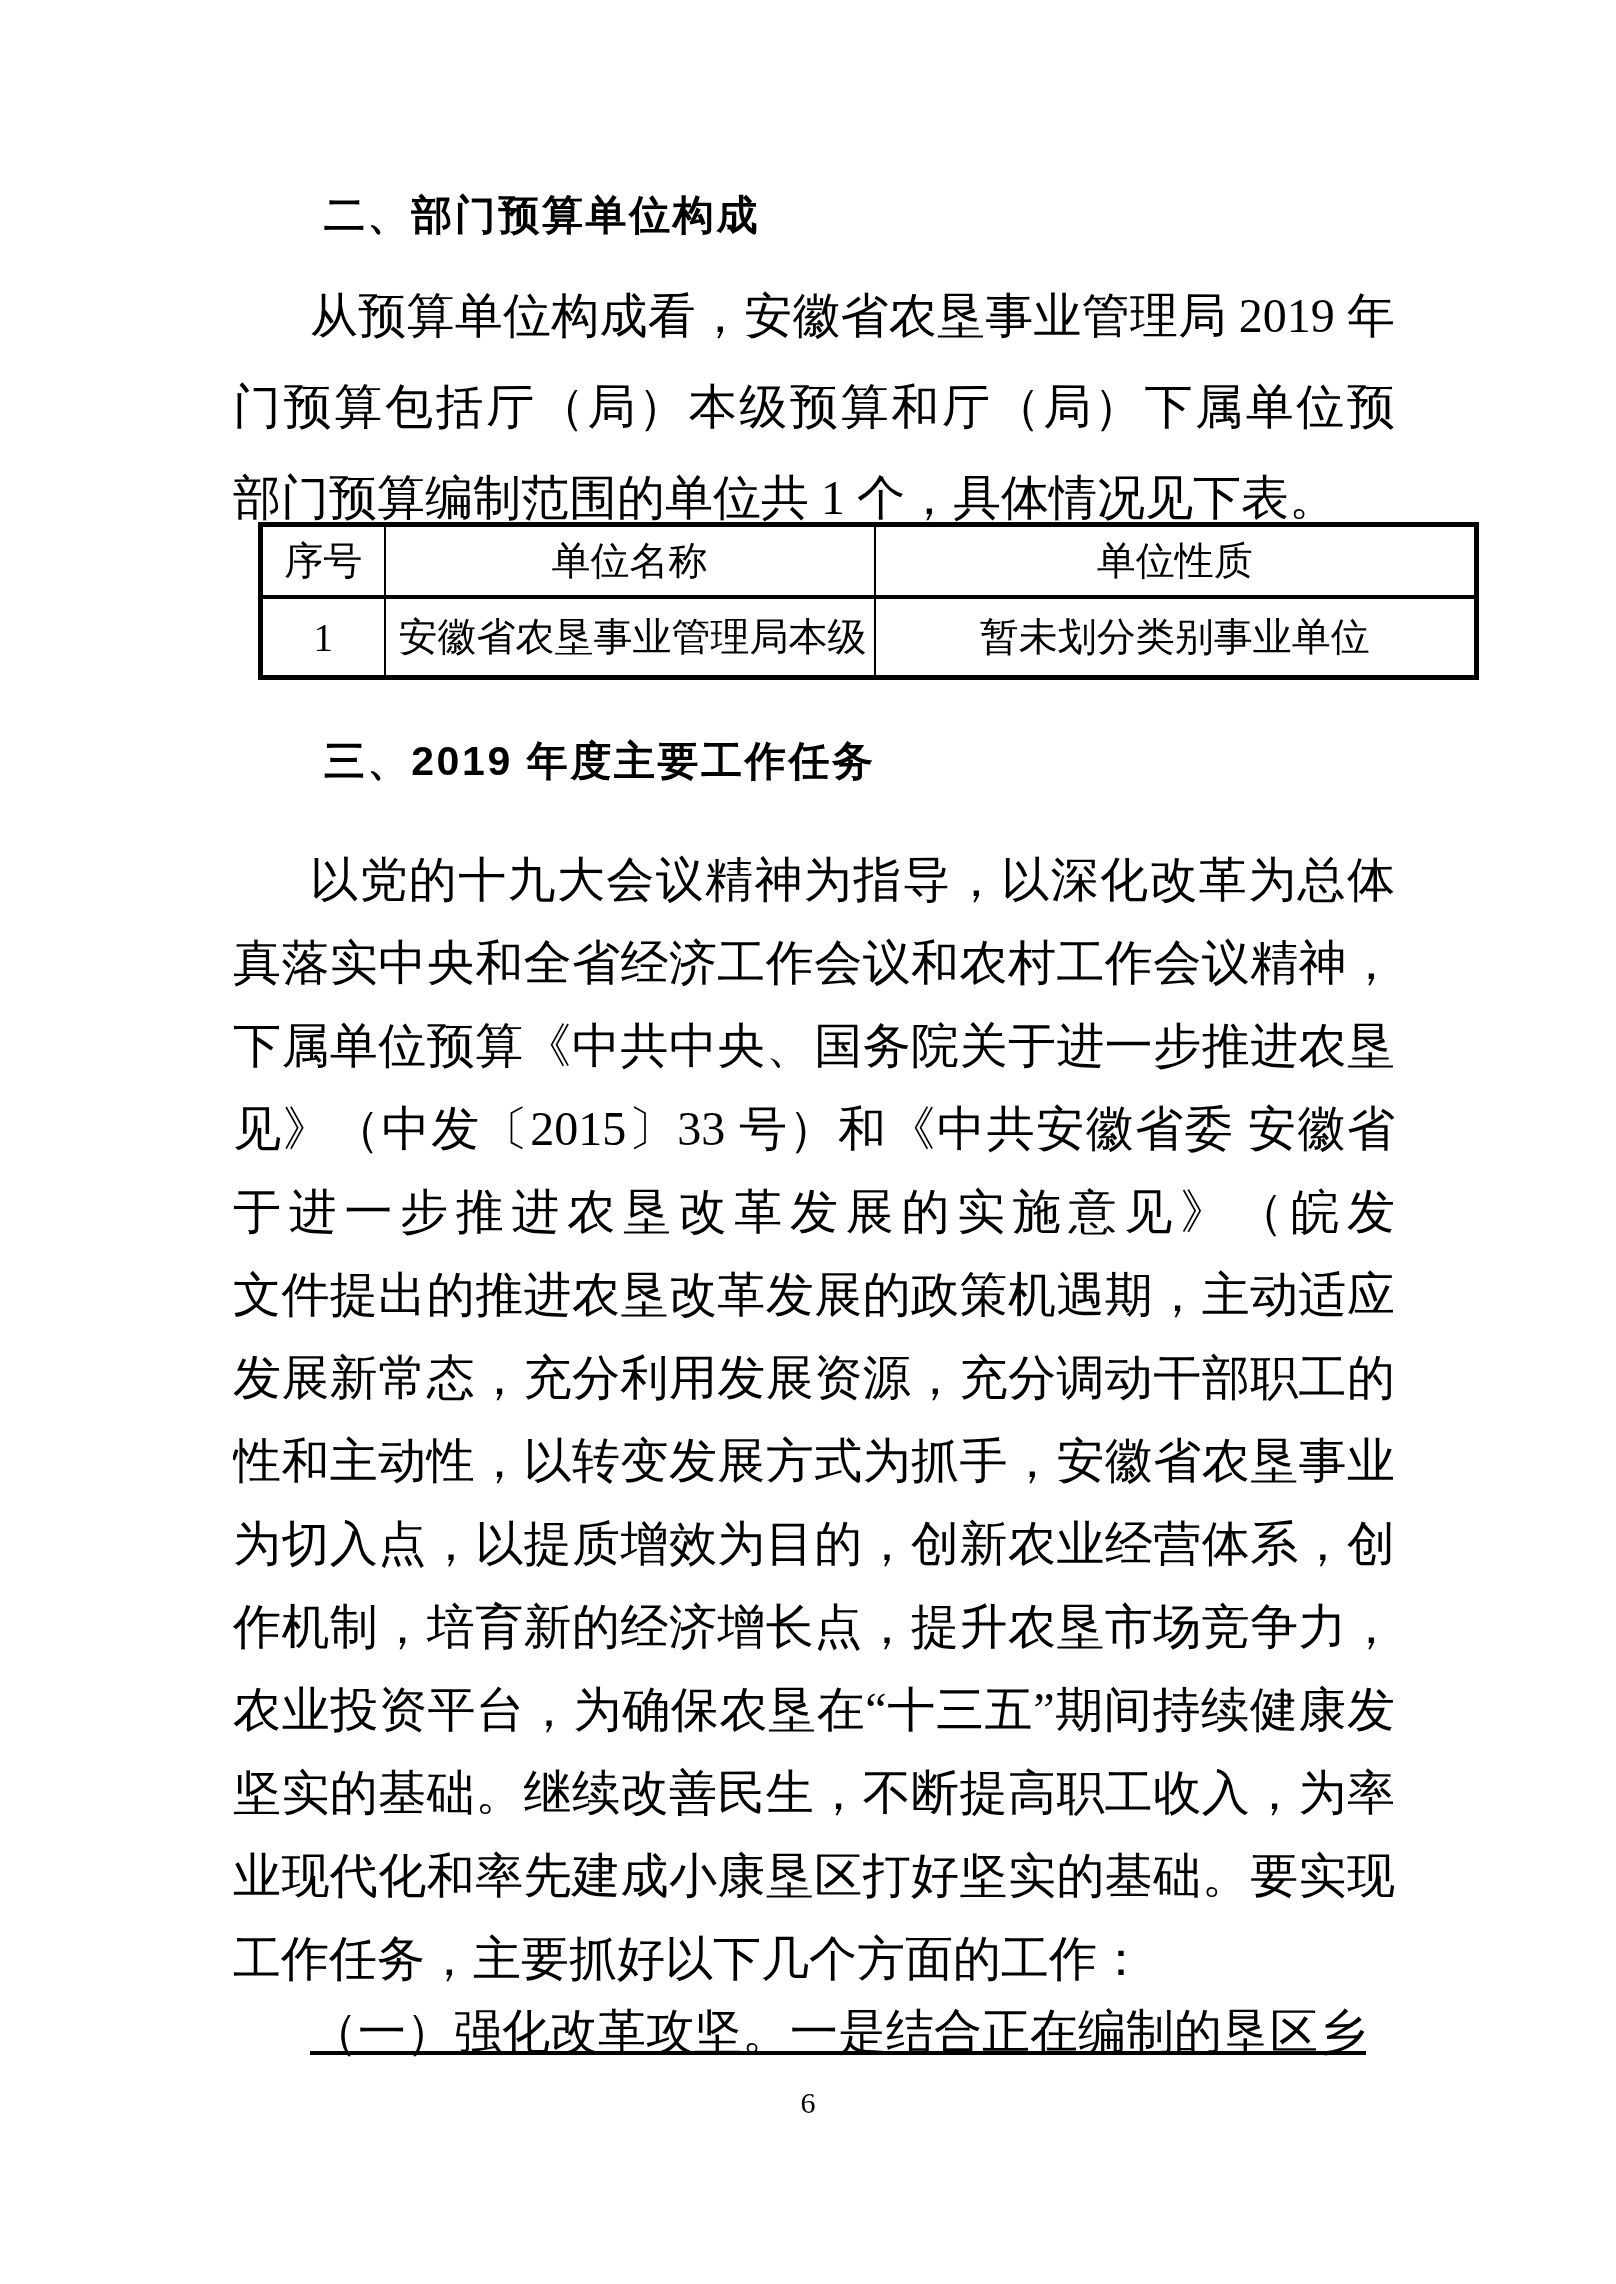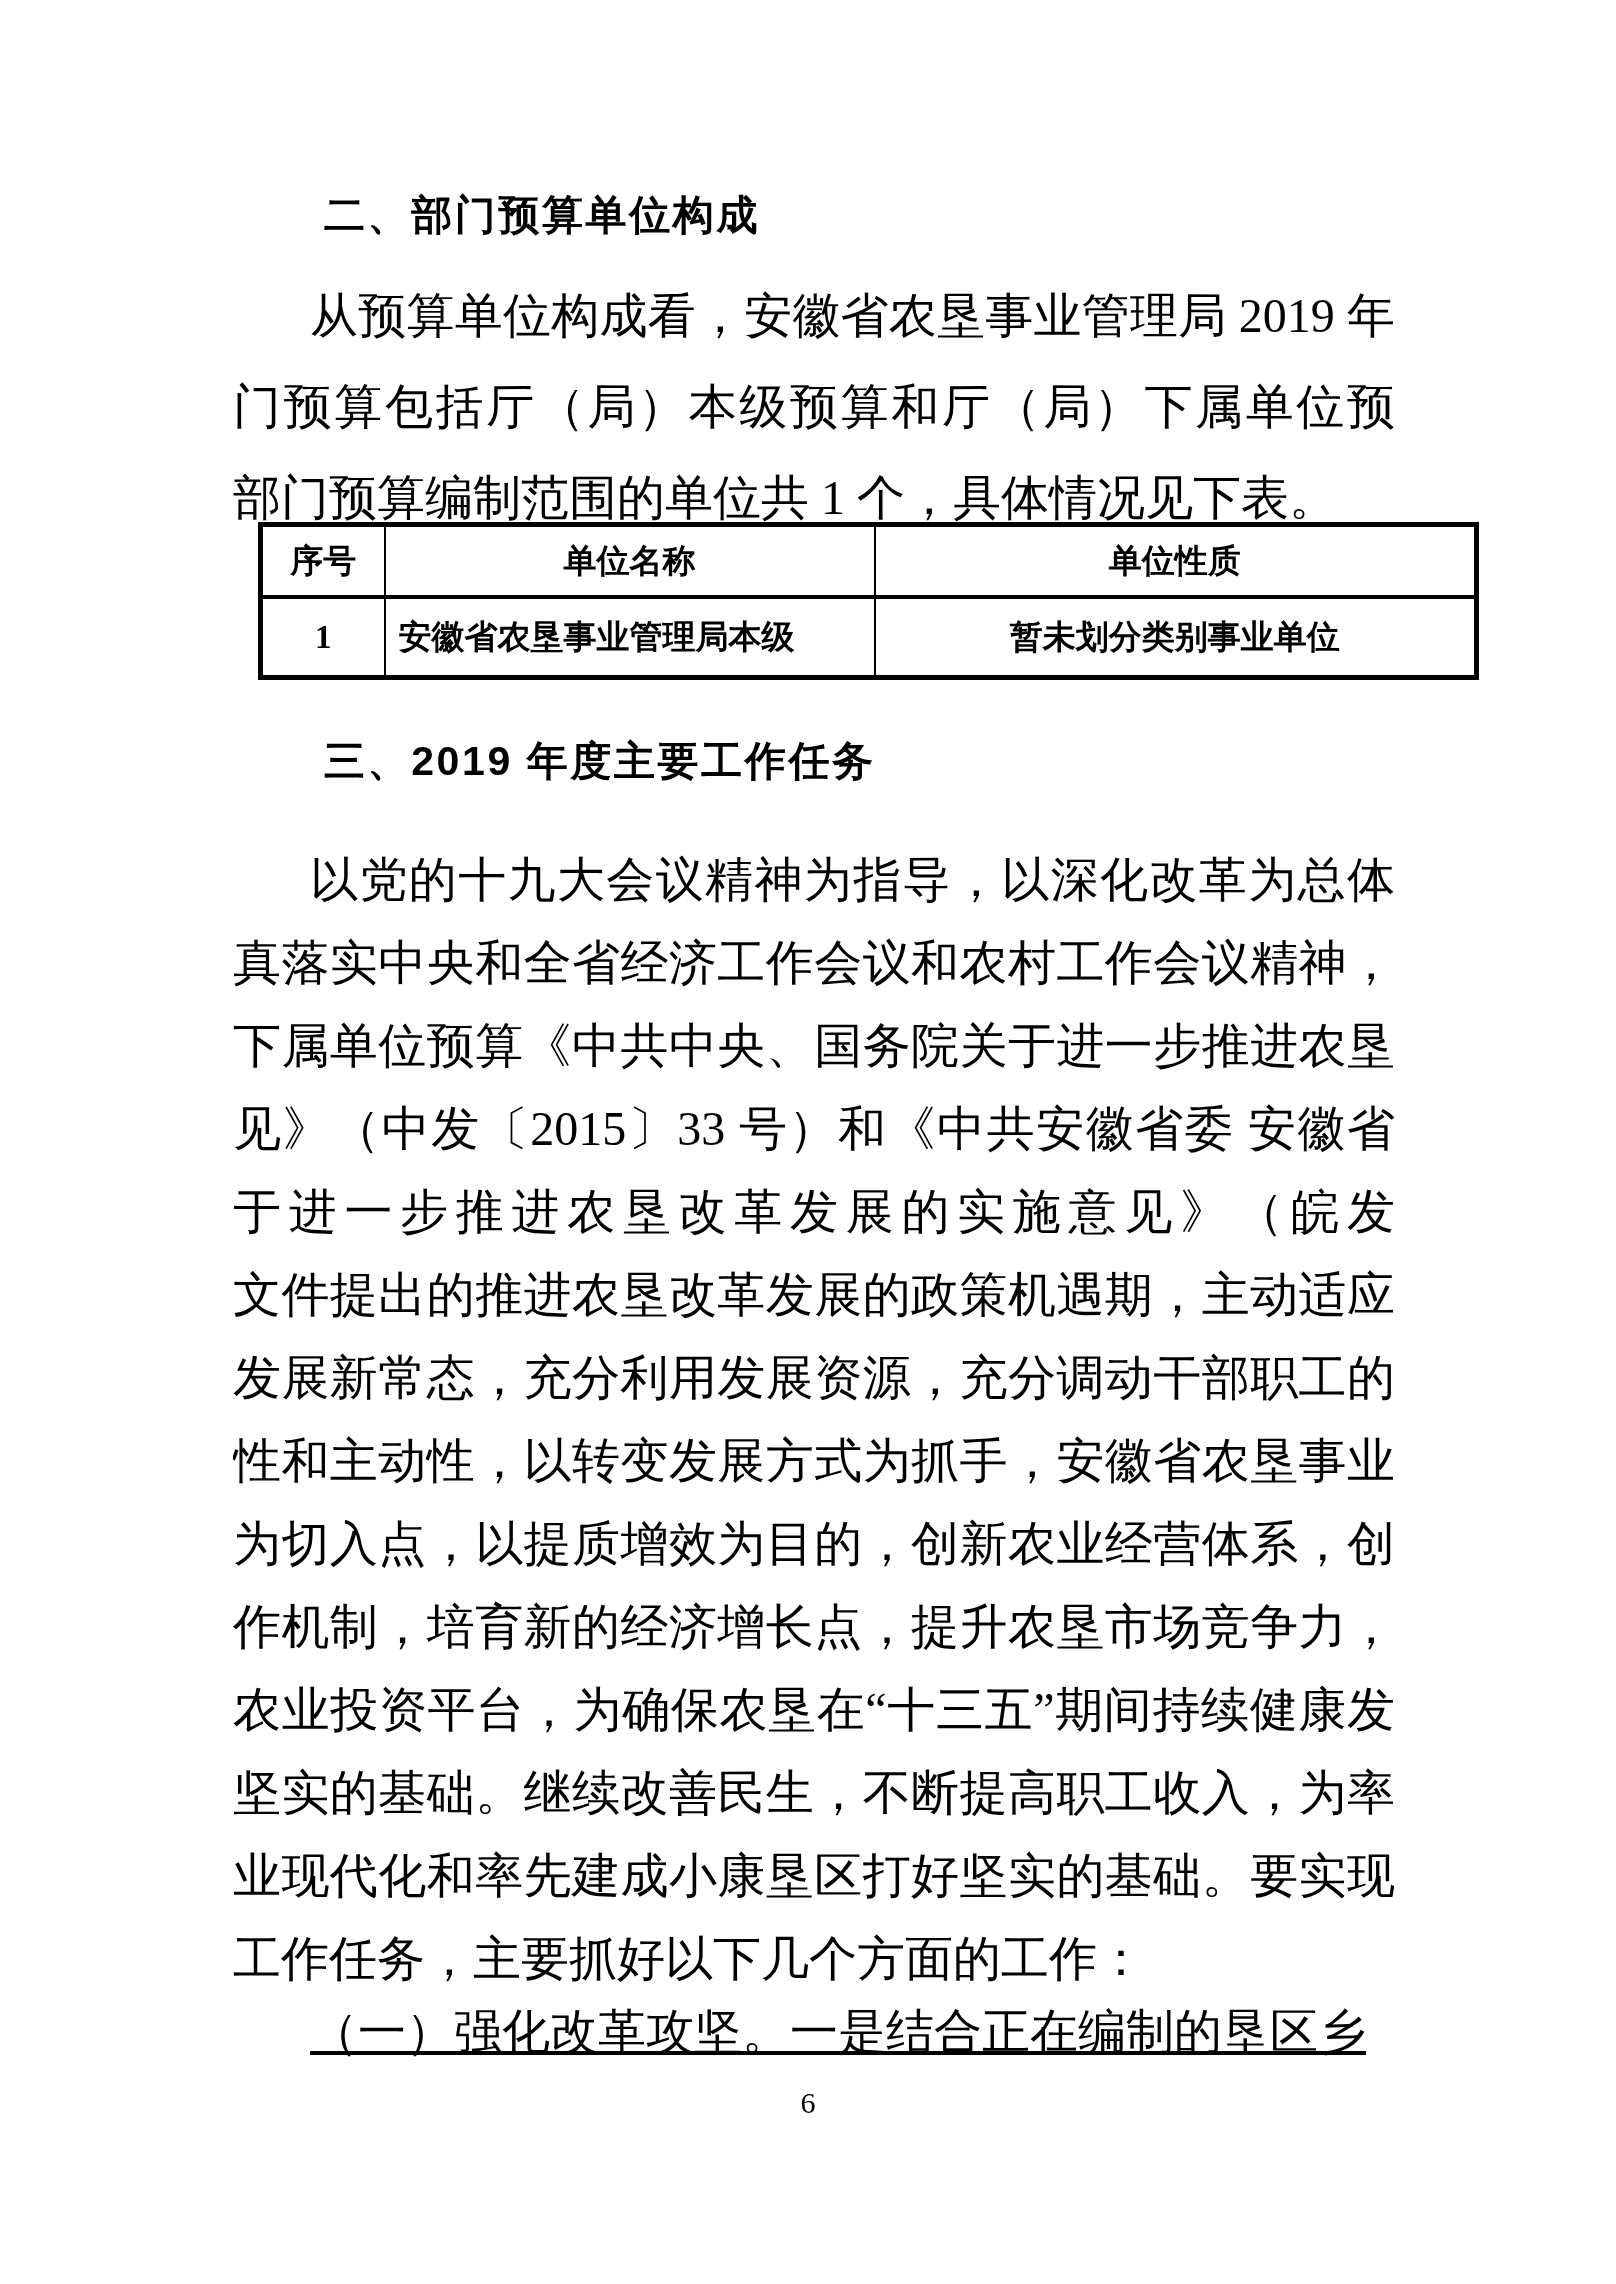--- a/index.html
+++ b/index.html
@@ -39,22 +39,21 @@
   .line.noJustify {
     text-align: left;
     text-align-last: left;
   }
   #para1 .line { line-height: 91px; height: 91px; }
   #para2 .line, #para3 .line { line-height: 83px; height: 83px; }
 
   table.units {
     border-collapse: collapse;
     table-layout: fixed;
-    font-size: 33px;
-    font-weight: bold;
+    font-size: 39px;
   }
   table.units td {
     border: 2.6px solid #000000;
     padding: 0 13px;
     overflow: hidden;
     white-space: nowrap;
   }
   table.units tr.hdr td {
     border-top: 5.2px solid #000000;
     border-bottom: 4.6px solid #000000;

